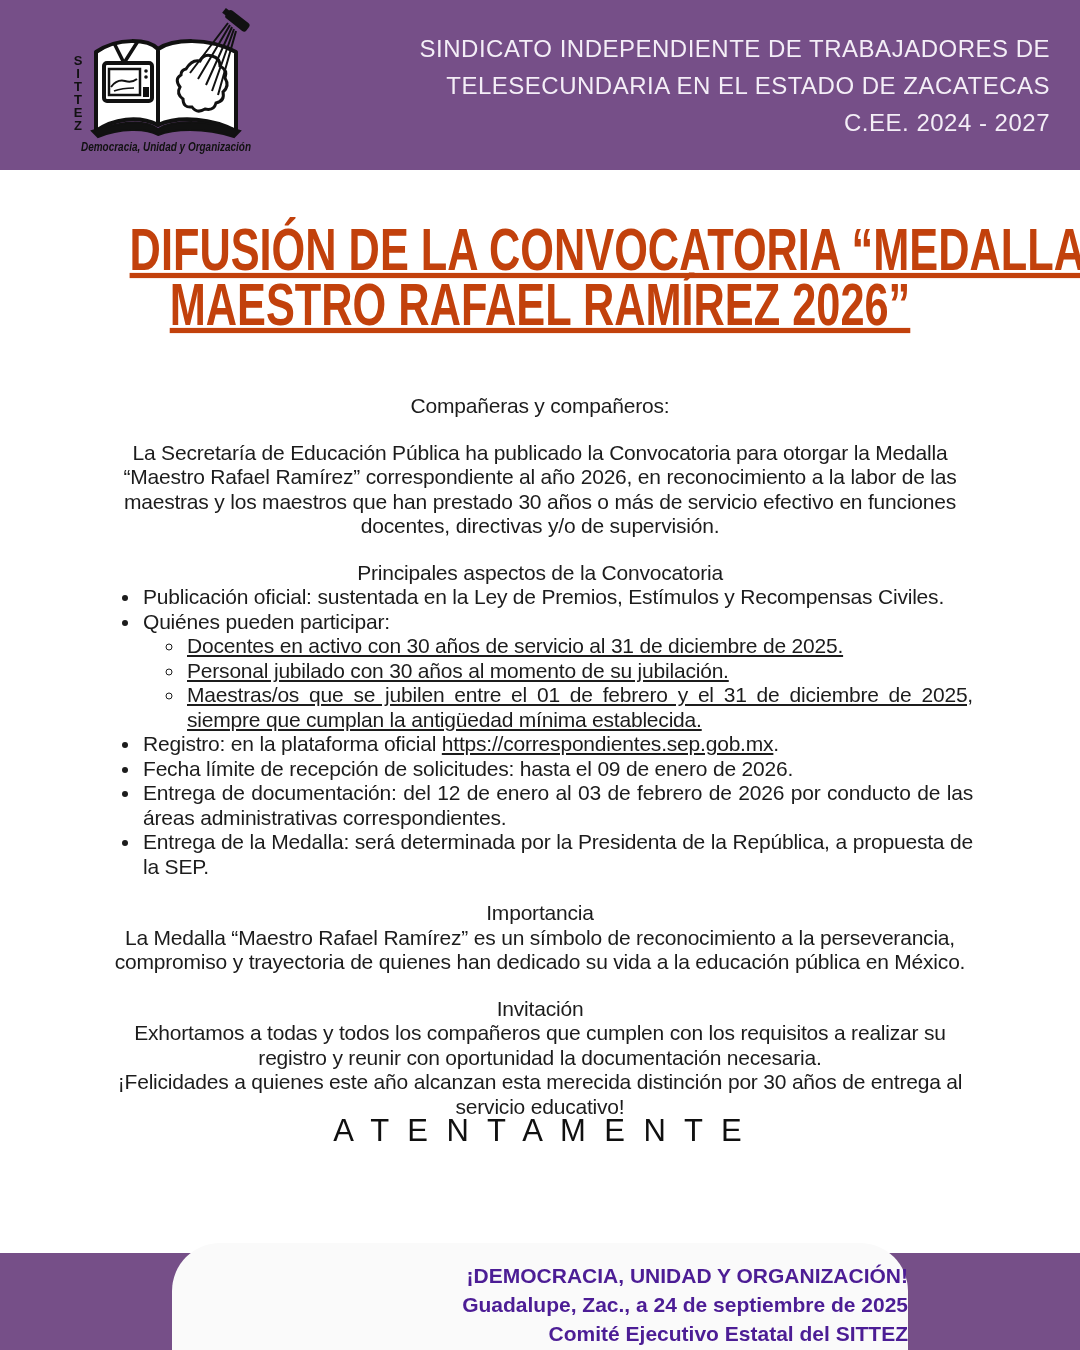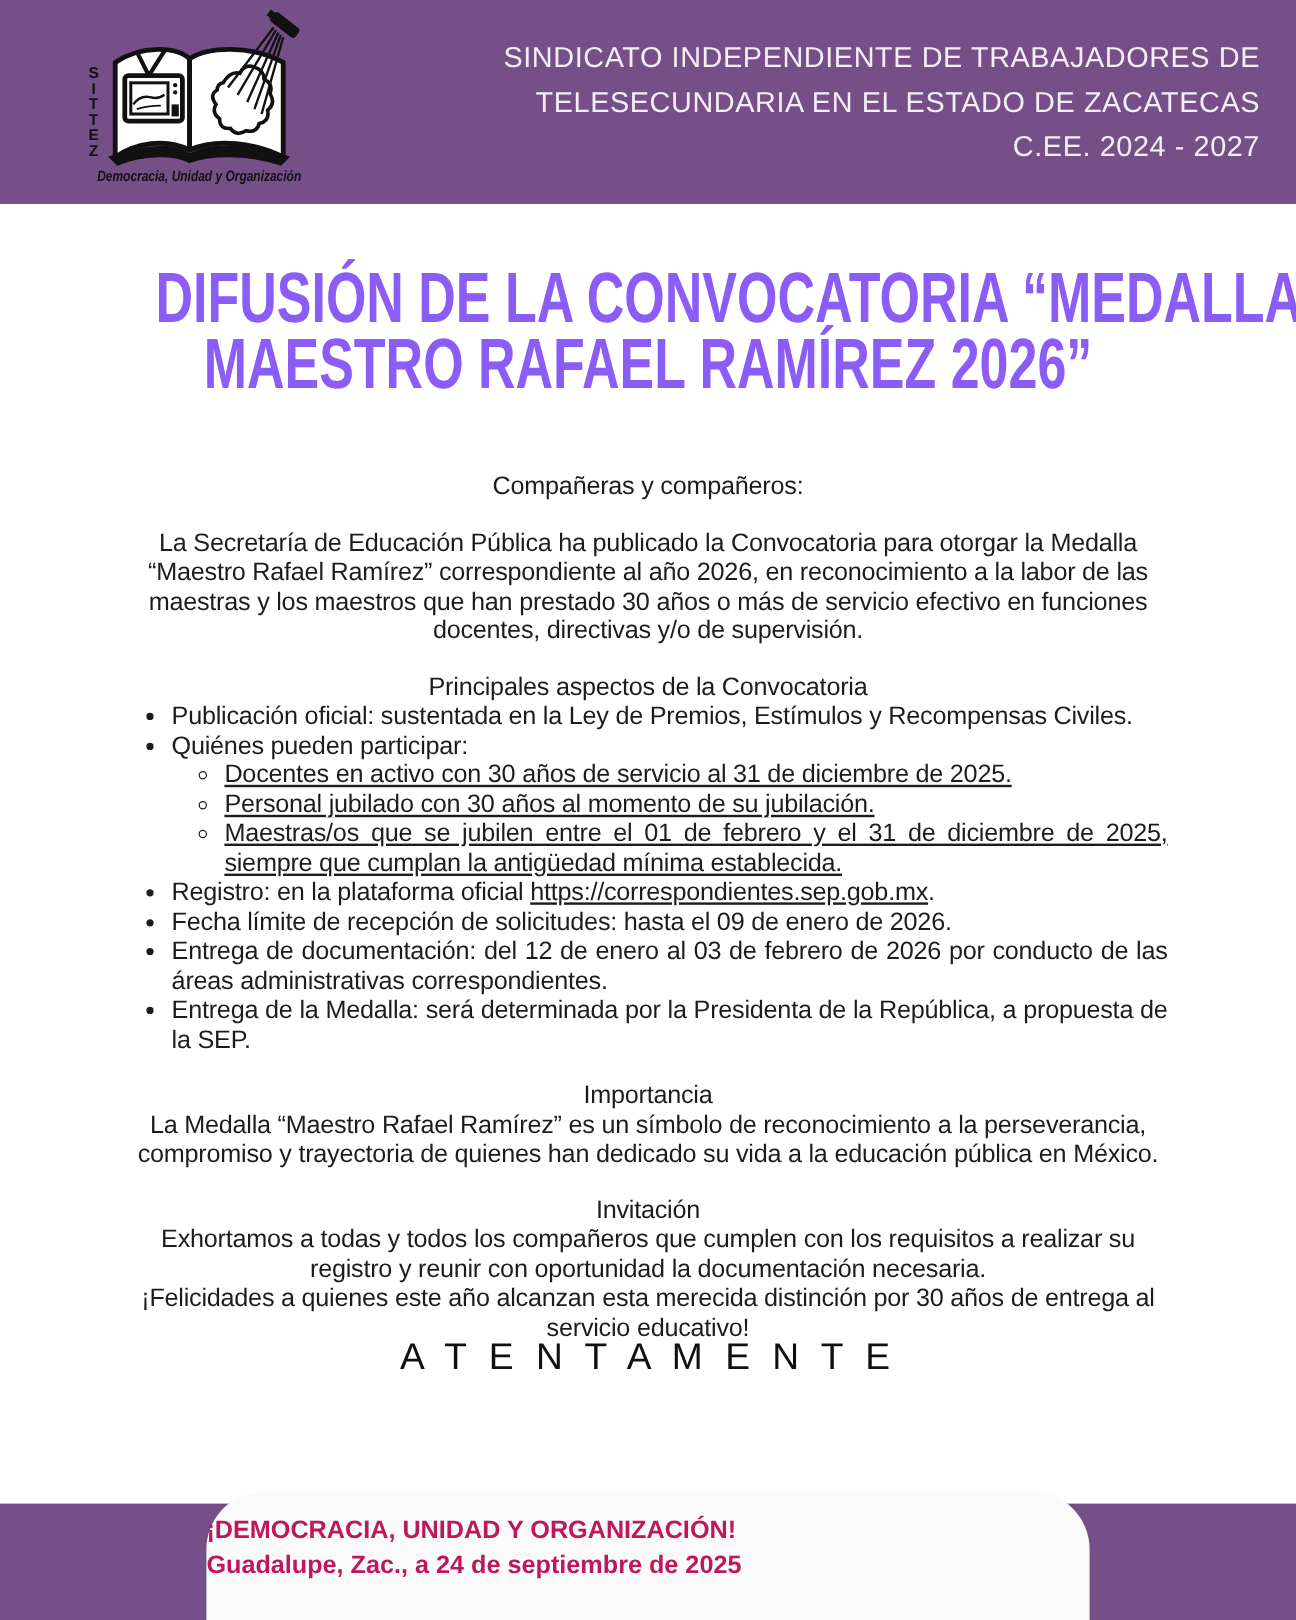--- a/index.html
+++ b/index.html
@@ -32,21 +32,22 @@
     font-size: 24px;
     line-height: 37px;
     letter-spacing: 0.5px;
     padding-right: 30px;
   }
 
   
   .headline {
     margin-top: 52px;
     text-align: center;
-    color: #8b5cf6;
+    color: #c2410c;
+    text-decoration: underline;
   }
   .headline .tline {
     display: block;
     font-weight: 700;
     font-size: 57px;
     line-height: 55px;
     white-space: nowrap;
     transform: scale(0.76, 1.04);
     transform-origin: center center;
   }
@@ -99,22 +100,22 @@
     position: absolute;
     left: 50%;
     transform: translateX(-50%);
     bottom: 0;
     width: 736px;
     height: 107px;
     background: #fafafa;
     border-radius: 48px 48px 0 0;
     box-sizing: border-box;
     padding-top: 18px;
-    text-align: left;
-    color: #be185d;
+    text-align: right;
+    color: #4c1d95;
     font-weight: 700;
     font-size: 21px;
     line-height: 29px;
   }
 
   
   .logo-svg text { font-family: "Liberation Sans", sans-serif; }
   .logo-motto { font-family: "DejaVu Serif", serif; font-style: italic; font-weight: bold; }
 </style>
 </head>
@@ -204,16 +205,17 @@
     <p class="para">Exhortamos a todas y todos los compañeros que cumplen con los requisitos a realizar su registro y reunir con oportunidad la documentación necesaria.</p>
     <p class="para">¡Felicidades a quienes este año alcanzan esta merecida distinción por 30 años de entrega al servicio educativo!</p>
 
     <div class="closing">A T E N T A M E N T E</div>
   </main>
 
   <footer class="footband">
     <div class="footcard">
       <div>¡DEMOCRACIA, UNIDAD Y ORGANIZACIÓN!</div>
       <div>Guadalupe, Zac., a 24 de septiembre de 2025</div>
+      <div>Comité Ejecutivo Estatal del SITTEZ</div>
     </div>
   </footer>
 
 </div>
 
 </body></html>

